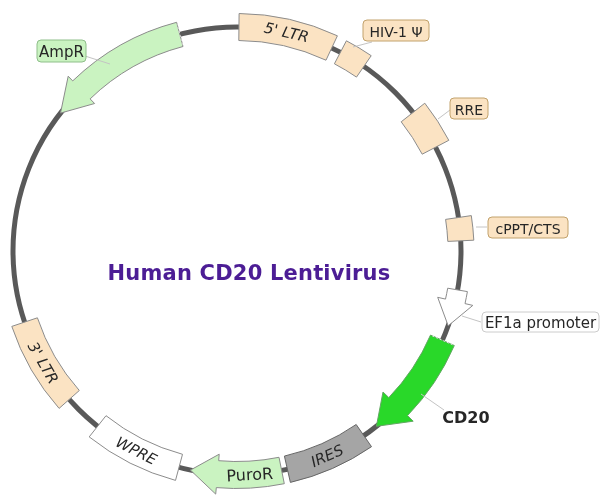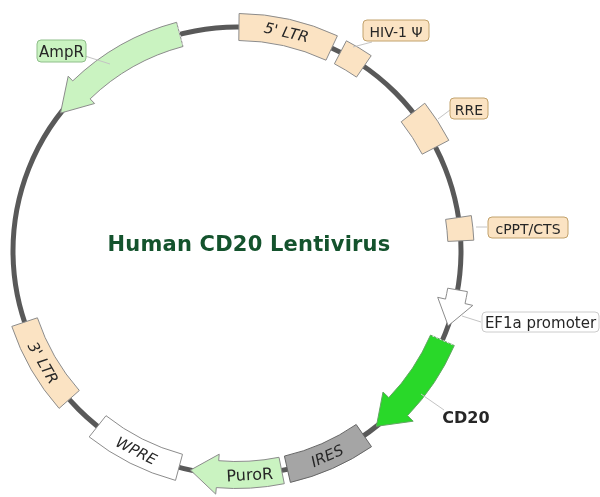--- a/index.html
+++ b/index.html
@@ -1,21 +1,21 @@
 <!DOCTYPE html>
 <html><head>
 <meta charset="utf-8">
 <style>
   html,body{margin:0;padding:0;background:#ffffff;}
   #stage{position:relative;width:600px;height:497px;background:#ffffff;overflow:hidden;
          font-family:"DejaVu Sans","Liberation Sans",sans-serif;}
   #map-svg{position:absolute;left:0;top:0;}
   #map-svg text{font-family:"DejaVu Sans","Liberation Sans",sans-serif;fill:#262626;}
-  .plasmid-title{position:absolute;left:249px;top:244px;transform:translate(-50%,-50%);
-         font-size:21px;font-weight:600;color:#14532d;white-space:nowrap;letter-spacing:0.2px;}
+  .plasmid-title{position:absolute;left:249px;top:273px;transform:translate(-50%,-50%);
+         font-size:21px;font-weight:600;color:#4c1d95;white-space:nowrap;letter-spacing:0.2px;}
 </style>
 </head>
 <body>
 
 <div id="stage">
   <svg id="map-svg" xmlns="http://www.w3.org/2000/svg" width="600" height="497" viewBox="0 0 600 497">
       <circle cx="237" cy="251" r="224" fill="none" stroke="#595959" stroke-width="5"></circle>
       <path d="M239.1,13.5 A237.5,237.5 0 0 1 337.4,35.8 L326,60.2 A210.5,210.5 0 0 0 238.8,40.5 Z" fill="#fbe3c3" stroke="#8c8c8c" stroke-width="1" stroke-linejoin="round"></path>
       <text x="286.4" y="32.5" text-anchor="middle" dominant-baseline="central" font-size="15" transform="rotate(12.8,286.4,32.5)" font-style="italic">5' LTR</text>
       <path d="M346.4,40.8 A237,237 0 0 1 371.2,55.7 L356.5,77.1 A211,211 0 0 0 334.4,63.8 Z" fill="#fbe3c3" stroke="#8c8c8c" stroke-width="1" stroke-linejoin="round"></path>

